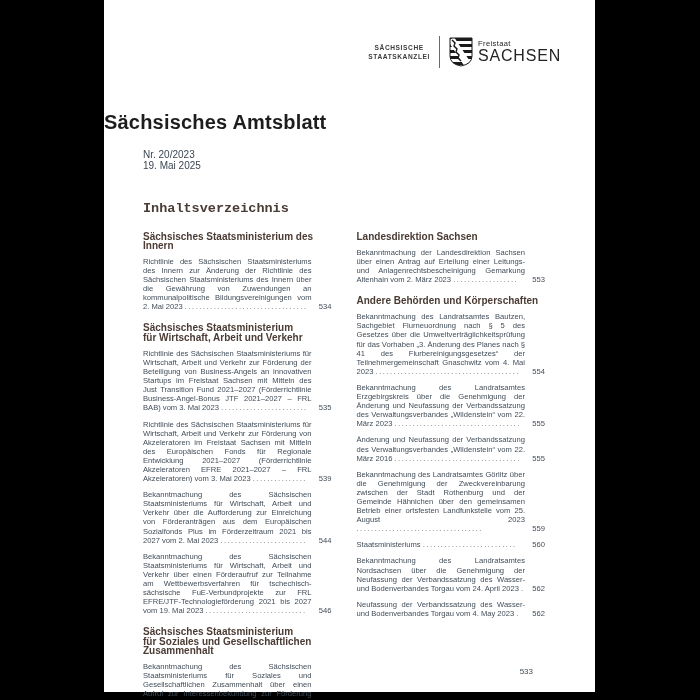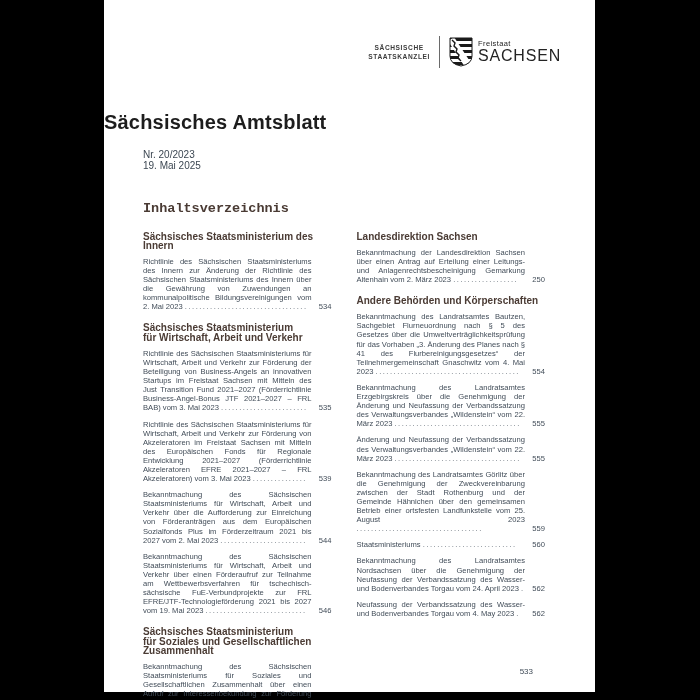--- a/index.html
+++ b/index.html
@@ -117,25 +117,25 @@
           <p class="entry"><span>Richtlinie des Sächsischen Staatsministeriums für Wirtschaft, Arbeit und Verkehr zur Förderung von Akzeleratoren im Freistaat Sachsen mit Mitteln des Europäischen Fonds für Regionale Entwicklung 2021–2027 (Förderrichtlinie Akzeleratoren EFRE 2021–2027 – FRL Akzeleratoren) vom 3. Mai 2023 </span><span class="dots">...............</span><span class="num">539</span></p>
           <p class="entry"><span>Bekanntmachung des Sächsischen Staatsministeriums für Wirtschaft, Arbeit und Verkehr über die Aufforderung zur Einreichung von Förderanträgen aus dem Europäischen Sozialfonds Plus im Förderzeitraum 2021 bis 2027 vom 2. Mai 2023 </span><span class="dots">........................</span><span class="num">544</span></p>
           <p class="entry"><span>Bekanntmachung des Sächsischen Staatsministeriums für Wirtschaft, Arbeit und Verkehr über einen Förderaufruf zur Teilnahme am Wettbewerbsverfahren für tschechisch-sächsische FuE-Verbundprojekte zur FRL EFRE/JTF-Technologieförderung 2021 bis 2027 vom 19. Mai 2023 </span><span class="dots">............................</span><span class="num">546</span></p>
           <h3 class="sec-heading">Sächsisches Staatsministerium
 für Soziales und Gesellschaftlichen
 Zusammenhalt</h3>
           <p class="entry"><span>Bekanntmachung des Sächsischen Staatsministeriums für Soziales und Gesellschaftlichen Zusammenhalt über einen Aufruf zur Interessenbekundung zur Förderung von Sozialen Orten nach der FRL Orte vom 28. April 2023 </span><span class="dots">...................................</span><span class="num">320</span></p>
         </div>
       <div class="col" id="col-right">
           <h3 class="sec-heading">Landesdirektion Sachsen</h3>
-          <p class="entry"><span>Bekanntmachung der Landesdirektion Sachsen über einen Antrag auf Erteilung einer Leitungs- und Anlagenrechtsbescheinigung Gemarkung Altenhain vom 2. März 2023 </span><span class="dots">..................</span><span class="num">250</span></p>
+          <p class="entry"><span>Bekanntmachung der Landesdirektion Sachsen über einen Antrag auf Erteilung einer Leitungs- und Anlagenrechtsbescheinigung Gemarkung Altenhain vom 2. März 2023 </span><span class="dots">..................</span><span class="num">553</span></p>
           <h3 class="sec-heading">Andere Behörden und Körperschaften</h3>
           <p class="entry"><span>Bekanntmachung des Landratsamtes Bautzen, Sachgebiet Flurneuordnung nach § 5 des Gesetzes über die Umweltverträglichkeitsprüfung für das Vorhaben „3. Änderung des Planes nach § 41 des Flurbereinigungsgesetzes“ der Teilnehmergemeinschaft Gnaschwitz vom 4. Mai 2023 </span><span class="dots">........................................</span><span class="num">554</span></p>
           <p class="entry"><span>Bekanntmachung des Landratsamtes Erzgebirgskreis über die Genehmigung der Änderung und Neufassung der Verbandssatzung des Verwaltungsverbandes „Wildenstein“ vom 22. März 2023 </span><span class="dots">...................................</span><span class="num">555</span></p>
-          <p class="entry"><span>Änderung und Neufassung der Verbandssatzung des Verwaltungsverbandes „Wildenstein“ vom 22. März 2023 </span><span class="dots">...................................</span><span class="num">555</span></p>
+          <p class="entry"><span>Änderung und Neufassung der Verbandssatzung des Verwaltungsverbandes „Wildenstein“ vom 22. März 2016 </span><span class="dots">...................................</span><span class="num">555</span></p>
           <p class="entry"><span>Bekanntmachung des Landratsamtes Görlitz über die Genehmigung der Zweckvereinbarung zwischen der Stadt Rothenburg und der Gemeinde Hähnichen über den gemeinsamen Betrieb einer ortsfesten Landfunkstelle vom 25. August 2023 </span><span class="dots">...................................</span><span class="num">559</span></p>
           <p class="entry"><span>Staatsministeriums </span><span class="dots">..........................</span><span class="num">560</span></p>
           <p class="entry"><span>Bekanntmachung des Landratsamtes Nordsachsen über die Genehmigung der Neufassung der Verbandssatzung des Wasser- und Bodenverbandes Torgau vom 24. April 2023 </span><span class="dots">.</span><span class="num">562</span></p>
           <p class="entry"><span>Neufassung der Verbandssatzung des Wasser- und Bodenverbandes Torgau vom 4. May 2023 </span><span class="dots">.</span><span class="num">562</span></p>
         </div>
     </div>
 
     <div class="pageno">533</div>
   </div>
 </div>

